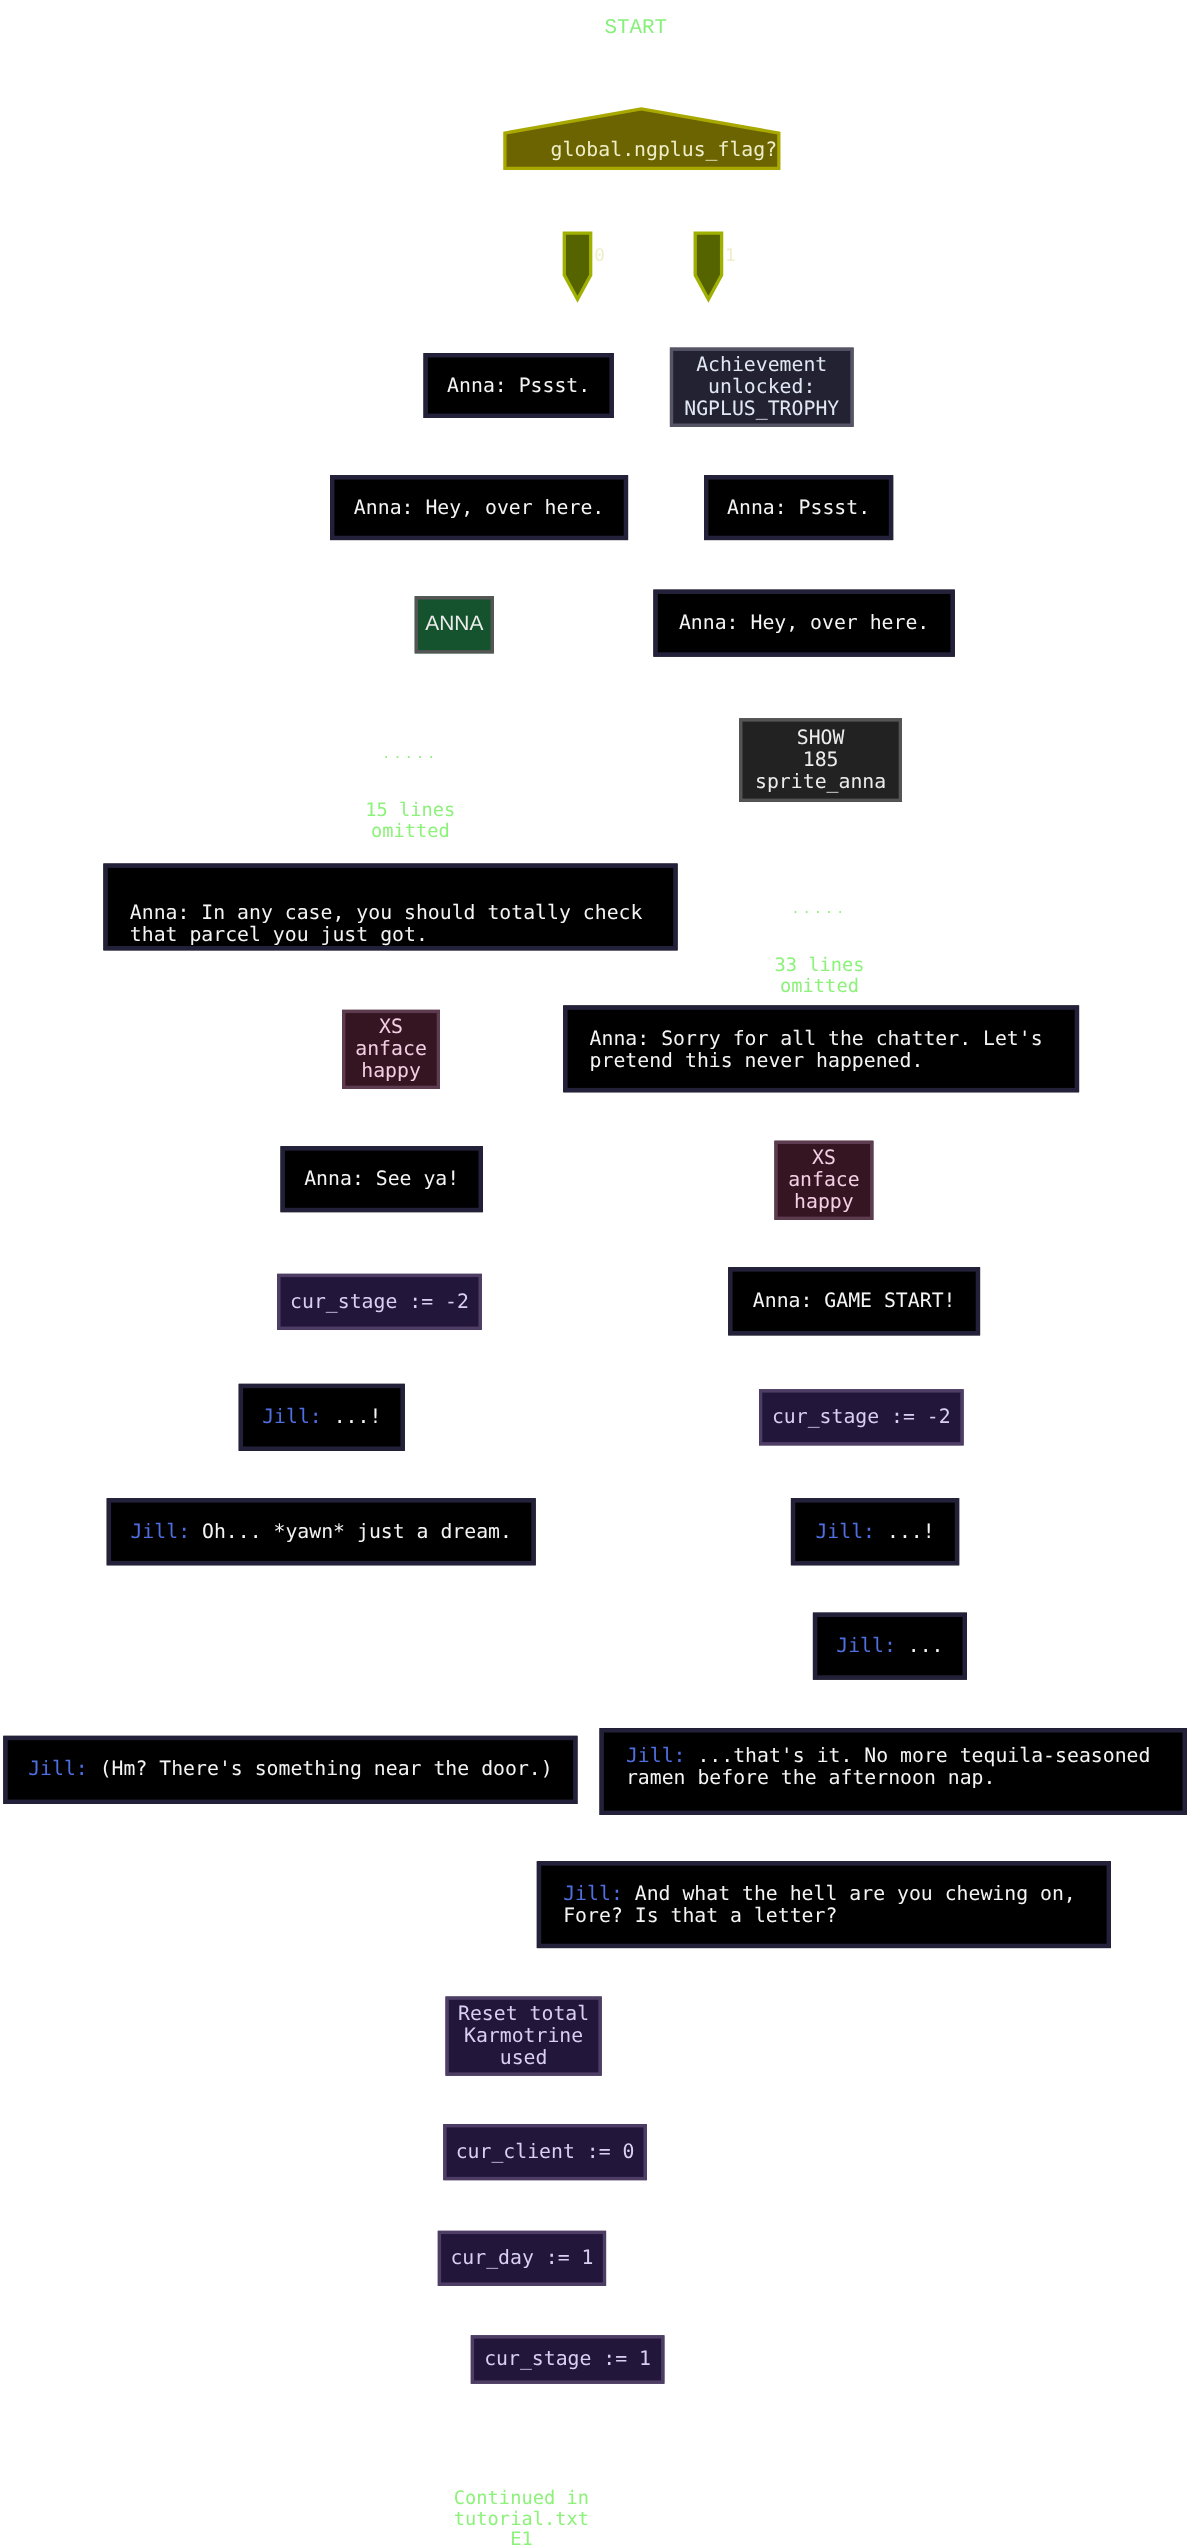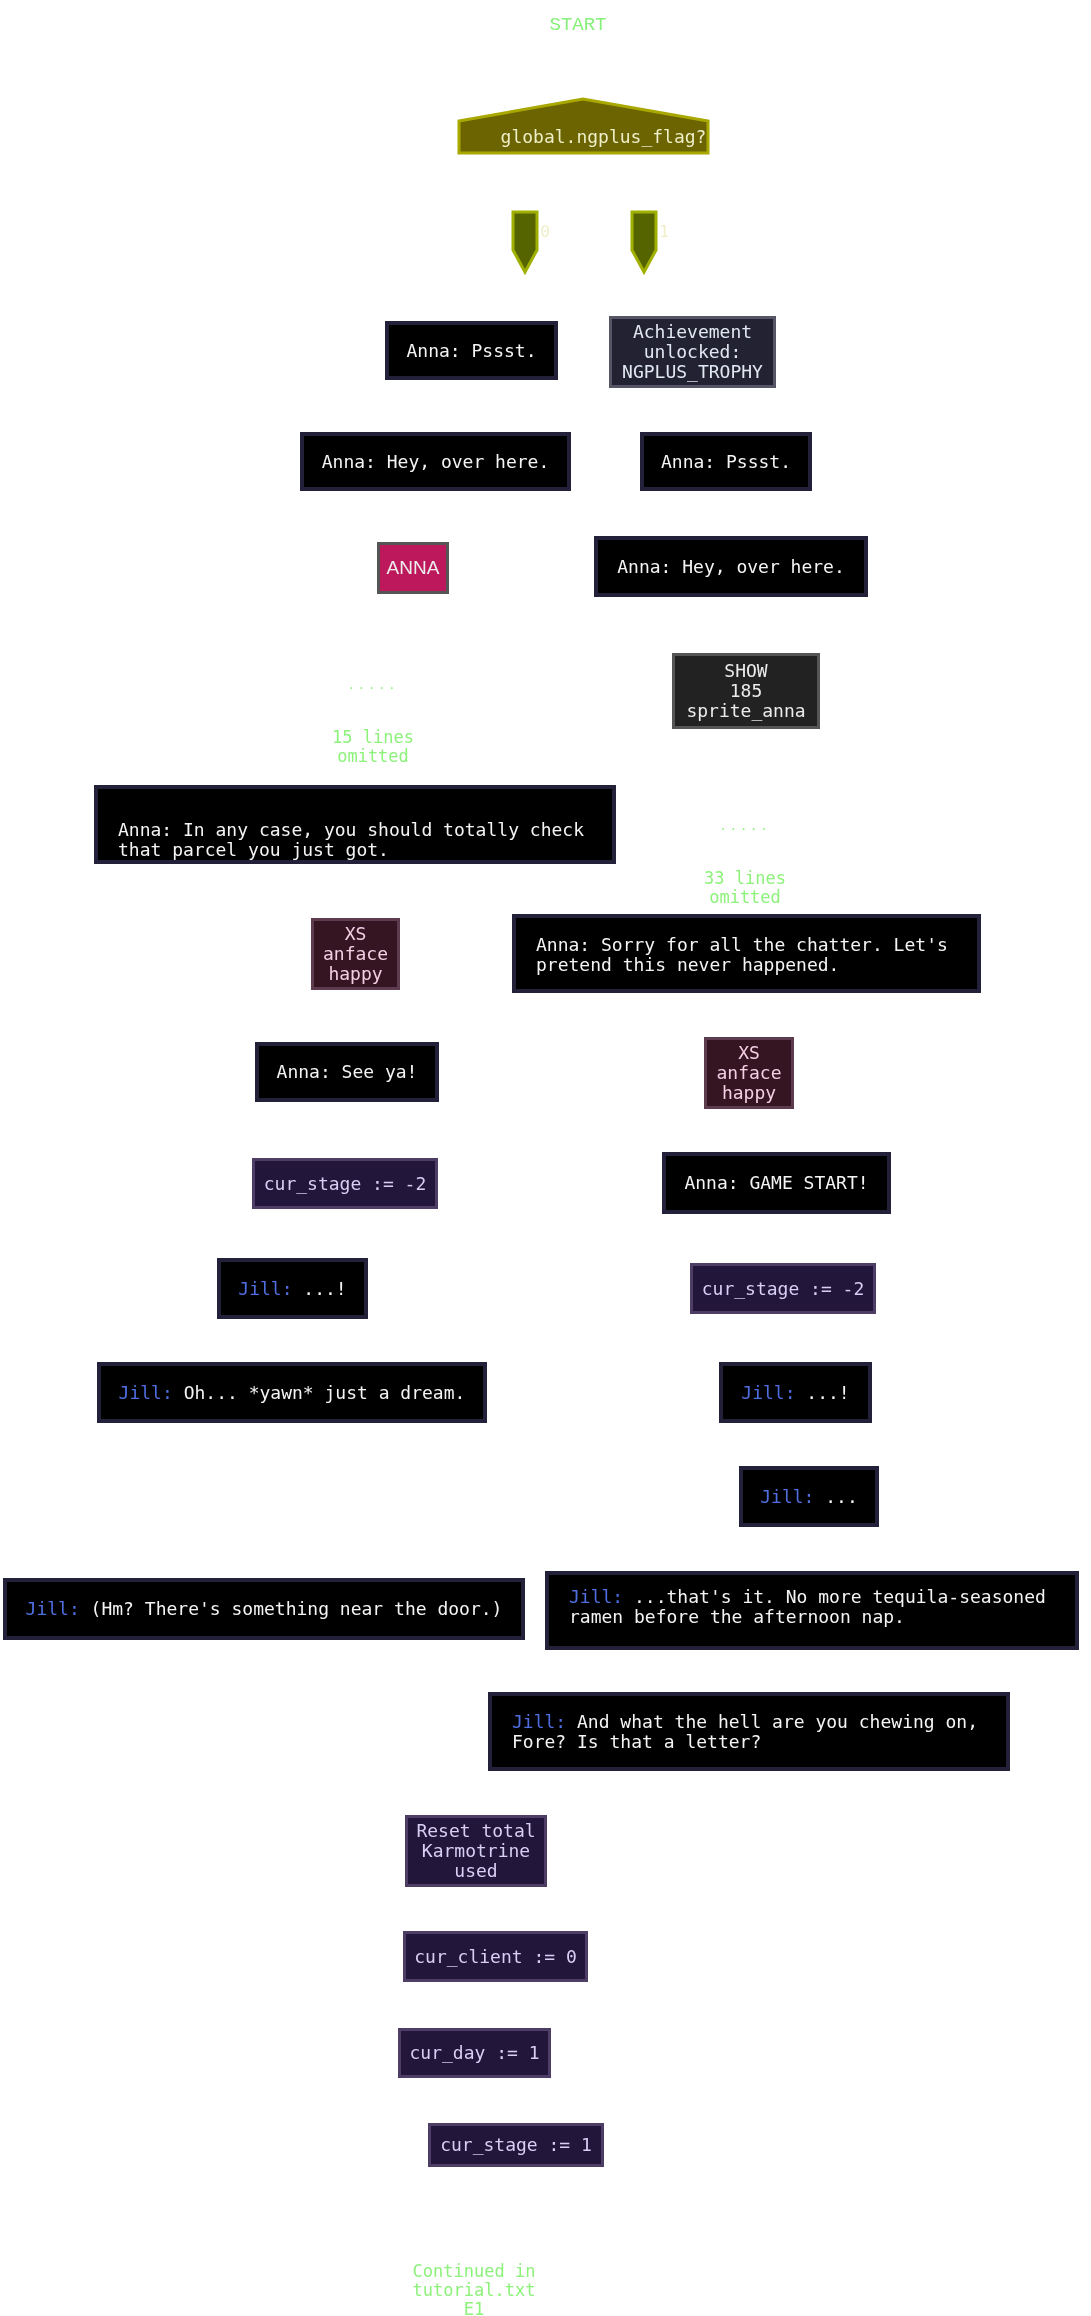--- a/index.html
+++ b/index.html
@@ -12,21 +12,21 @@
     font-size: 18px; line-height: 20px;
     white-space: pre-wrap;
   }
   .node.center { justify-content: center; text-align: center; }
   .node.left { justify-content: flex-start; text-align: left; padding-left: 20px; }
   .dialog { background: #000000; border: 4px solid #23213a; color: #f4f4f4; }
   .assign { background: #22163a; border: 3px solid #4e3e66; color: #d8d0f4; }
   .xs { background: #351522; border: 3px solid #5c3c4e; color: #f4cfe4; }
   .achv { background: #222232; border: 3px solid #555566; color: #e2e8f2; }
   .show { background: #222222; border: 3px solid #555555; color: #ececec; }
-  .tag { background: #be185d; border: 3px solid #555555; color: #ececec; font-family: "Liberation Sans", sans-serif; font-size: 19px; }
+  .tag { background: #14532d; border: 3px solid #555555; color: #ececec; font-family: "Liberation Sans", sans-serif; font-size: 19px; }
   .speaker-jill { color: #4f6ee0; }
   .note {
     position: absolute; text-align: center;
     font-family: "DejaVu Sans Mono", monospace; font-size: 17px; line-height: 19px;
     color: #8cf27a; white-space: pre;
     letter-spacing: 0px;
   }
   .dots { font-size: 12px; line-height: 10px; letter-spacing: 3px; color: #8cf27a; }
   .start {
     position: absolute; left: 548px; top: 14px; width: 60px; text-align: center;

